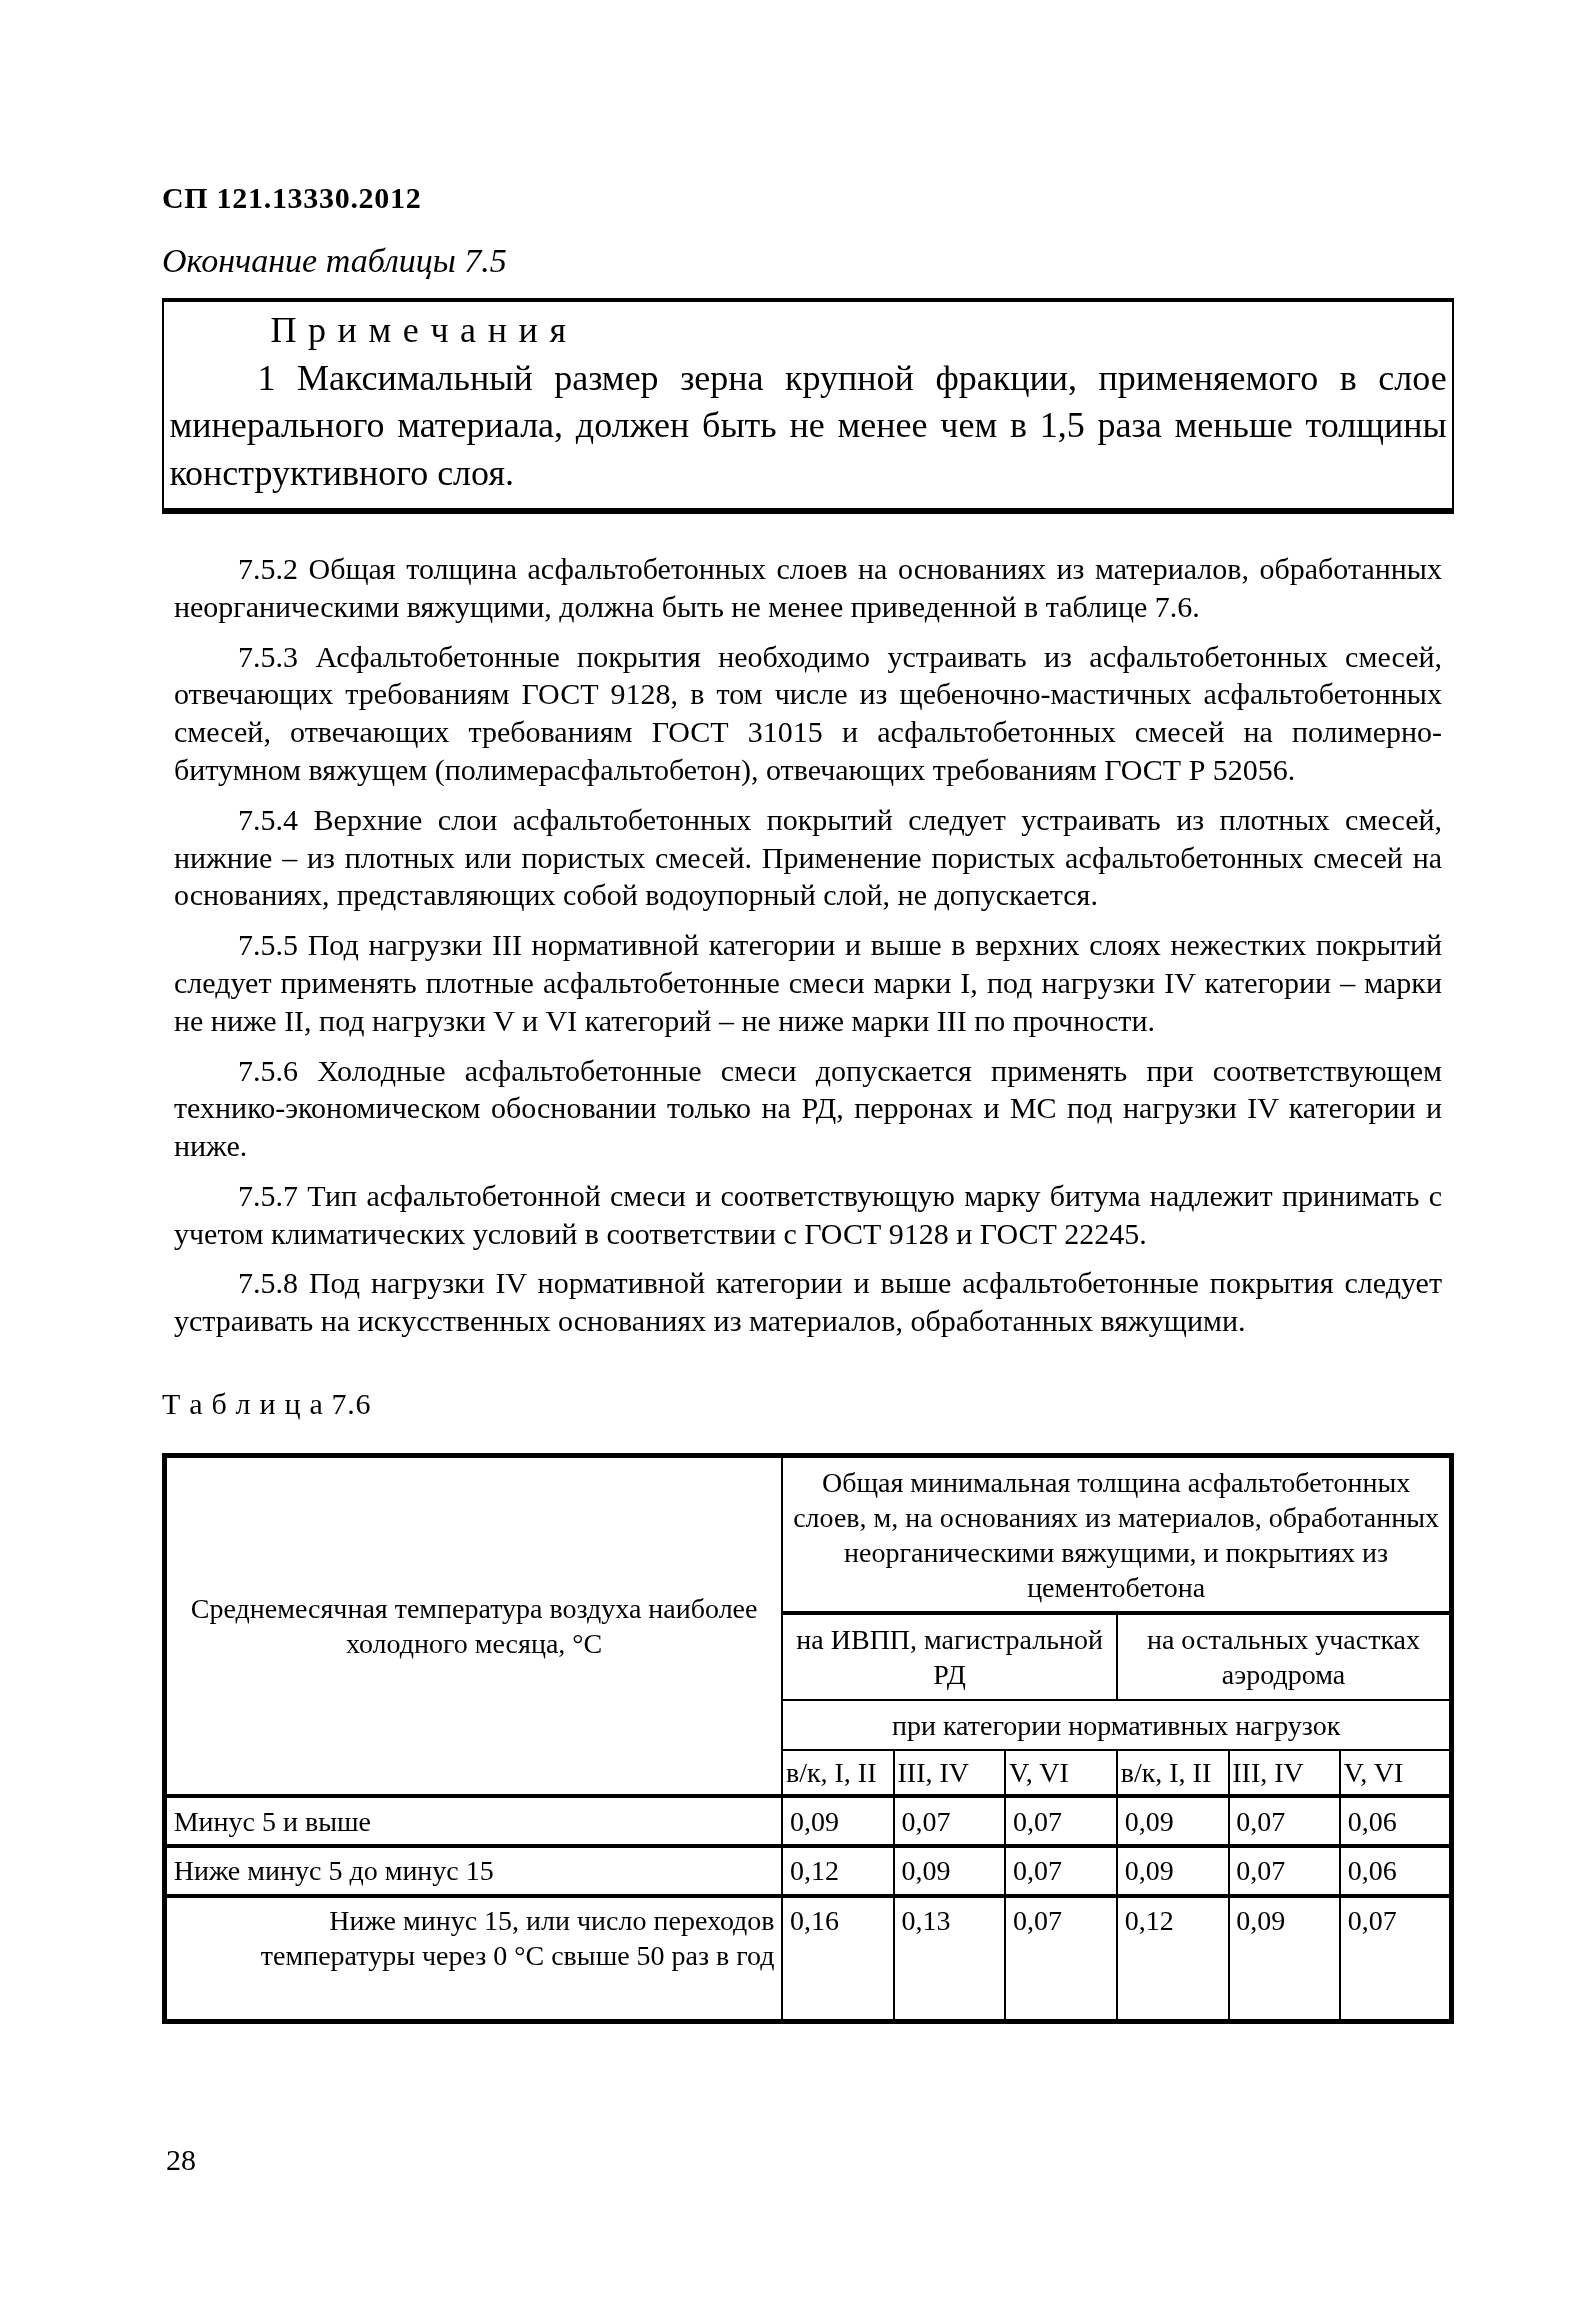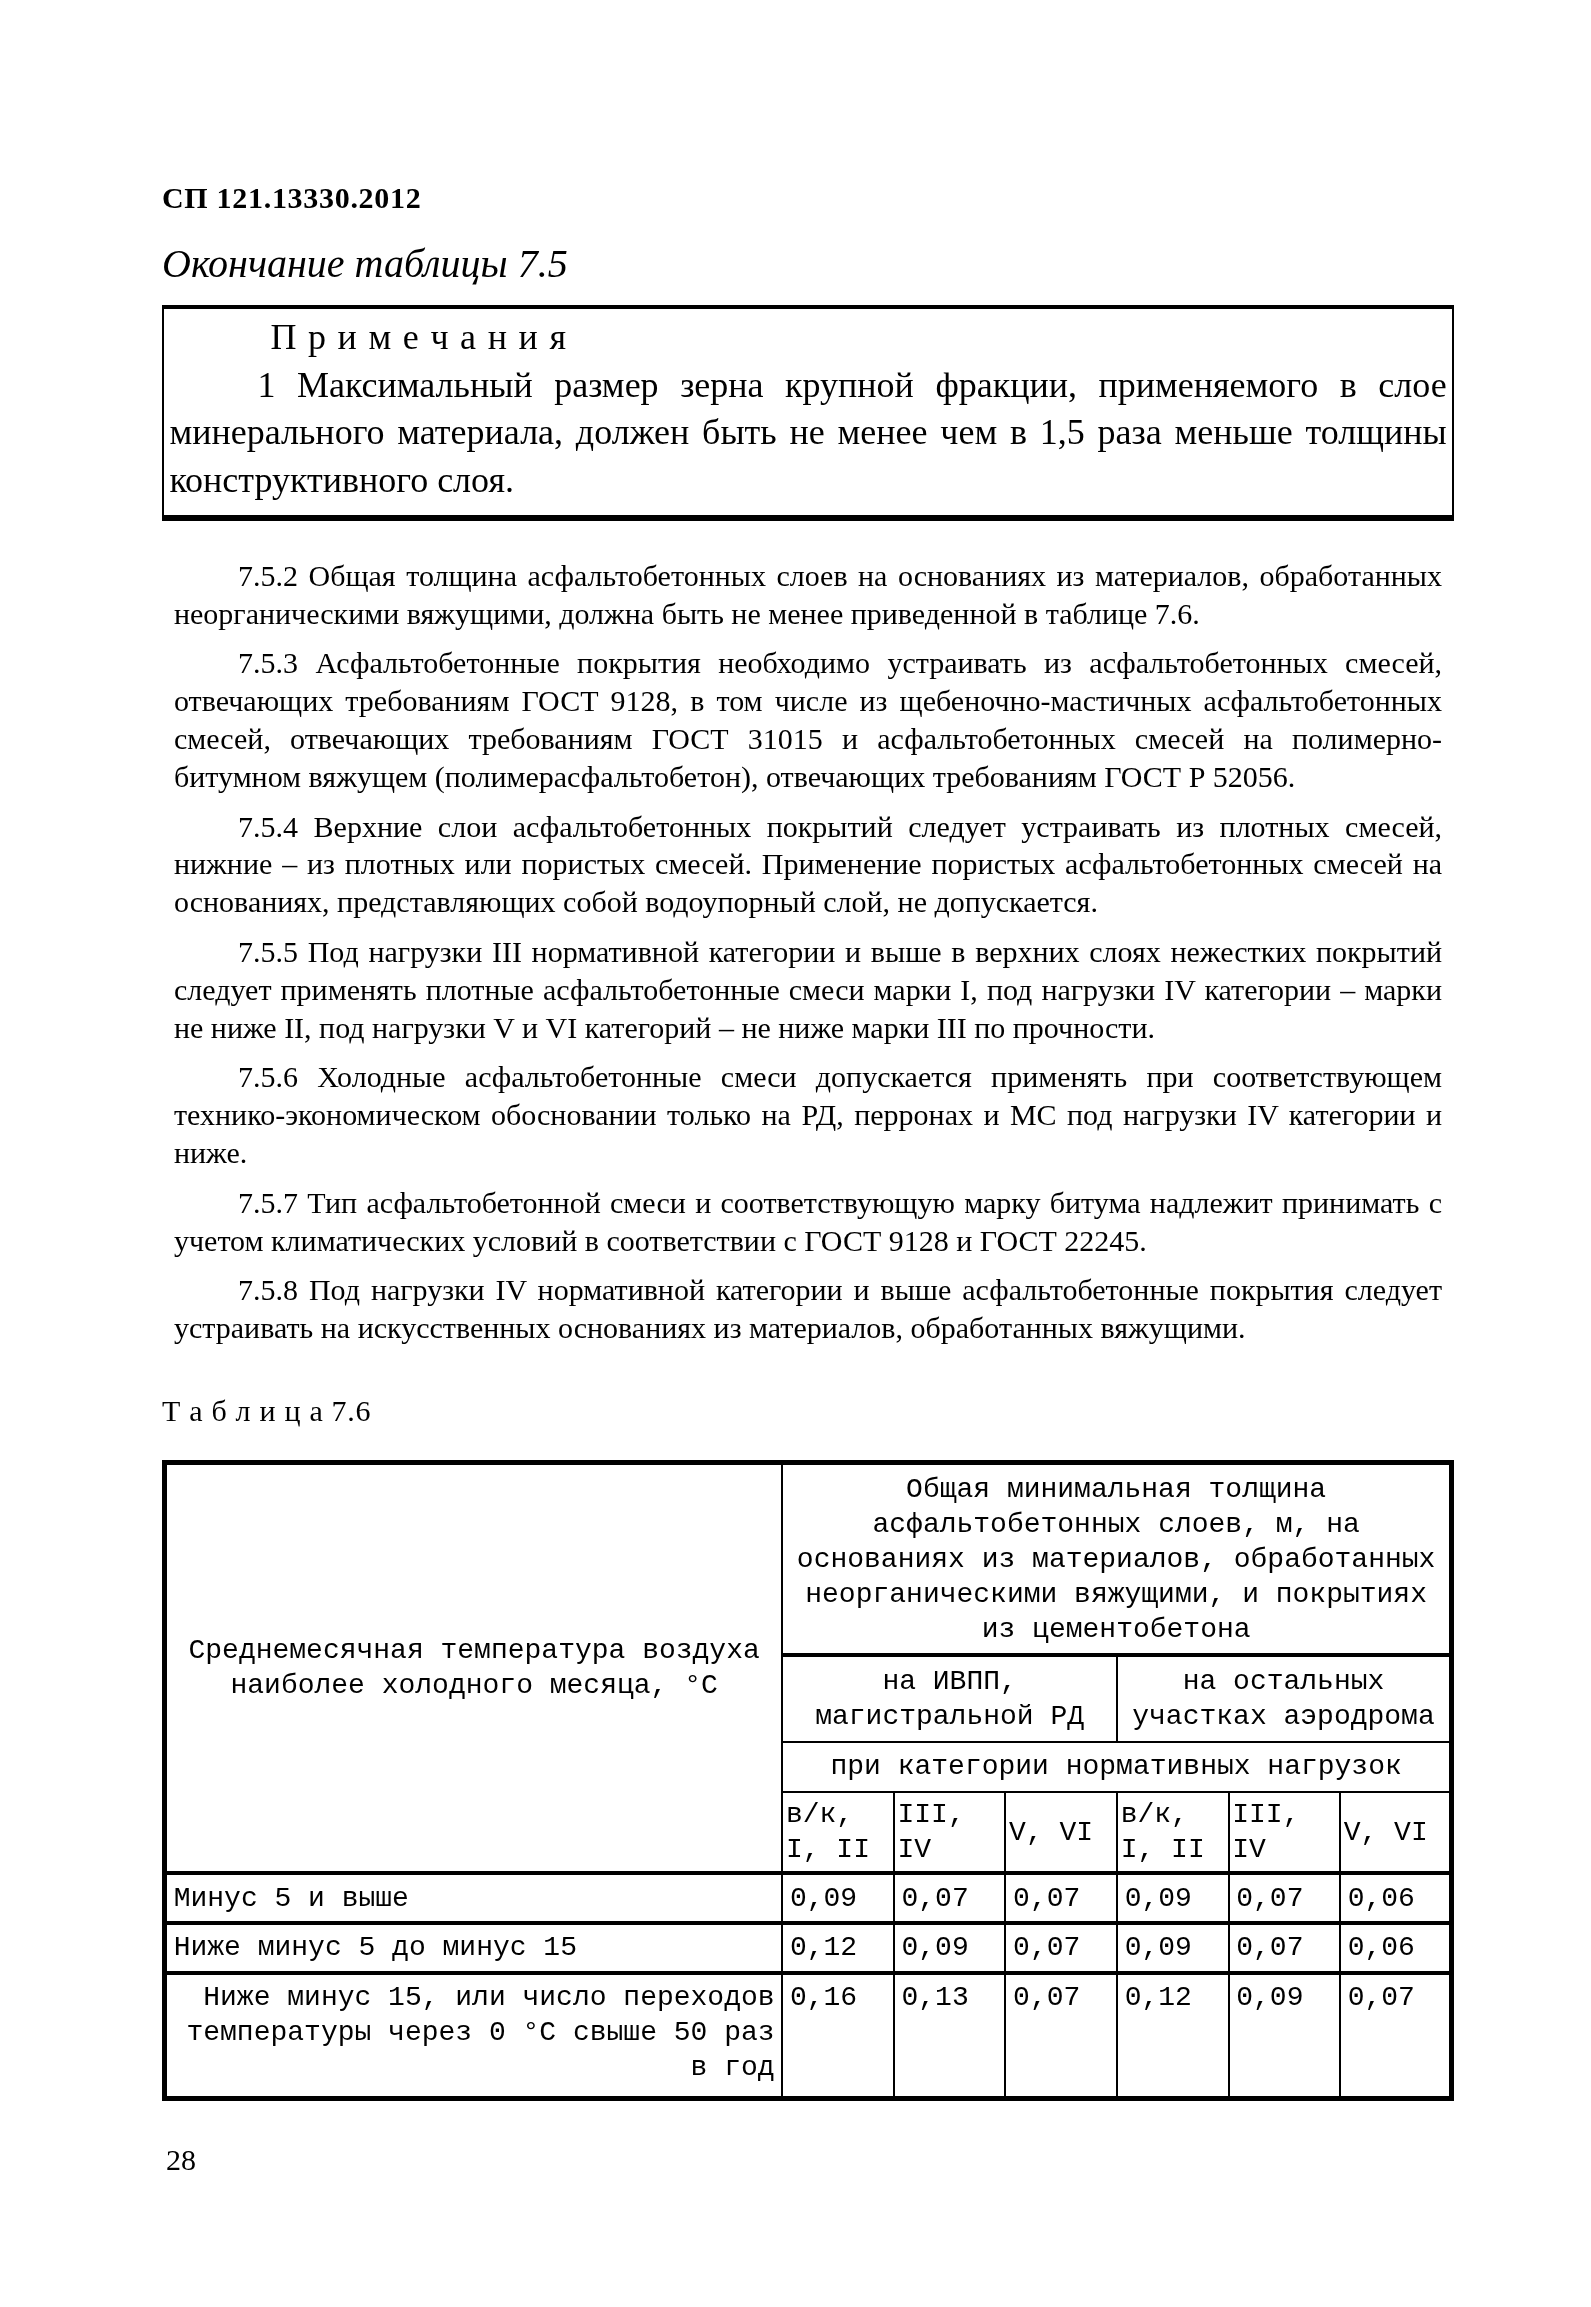--- a/index.html
+++ b/index.html
@@ -15,21 +15,21 @@
     width: 1591px; height: 2307px;
     padding: 165px 137px 9px 162px;
     box-sizing: border-box;
   }
   .doc-code {
     font-size: 30px; font-weight: bold; line-height: 1.15;
     letter-spacing: 0.7px;
   }
   .continuation {
     margin-top: 25.6px;
-    font-size: 40px; font-style: italic; line-height: 1.15;
+    font-size: 34px; font-style: italic; line-height: 1.15;
   }
   .notes-box {
     margin-top: 17.5px;
     border-style: solid; border-color: #000;
     border-width: 4.7px 2.7px 6px 2.7px;
     padding: 5.4px 5.4px 10.8px 5.4px;
     font-size: 36px; line-height: 1.32;
   }
   .notes-heading {
     text-indent: 101px;
@@ -52,21 +52,20 @@
     margin-top: 32px;
     width: 100%;
     border-collapse: collapse;
     border: 5.4px solid #000;
     font-size: 28px; line-height: 1.25;
   }
   .t76 td {
     border: 2.7px solid #000;
     padding: 4px 6.7px;
     vertical-align: middle;
-    font-family: Liberation Mono, monospace;
   }
   .t76 td.center { text-align: left; }
   .t76 td.head { text-align: center; padding: 6.7px 9.4px; }
   .t76 tr.catrow td { border-bottom-width: 4.7px; padding: 4px 2.7px; }
   .t76 td.mainhead { border-bottom-width: 4px; }
   .t76 tr.datarow td { border-top-width: 4px; }
   .t76 tr.lastrow td { vertical-align: top; padding-top: 5.4px; padding-bottom: 81px; }
   .t76 tr.lastrow td.rowlabel { padding-bottom: 9.4px; text-align: right; }
   .t76 td.rowlabel { text-align: left; padding: 5.4px 6.7px; }
   .page-num {

